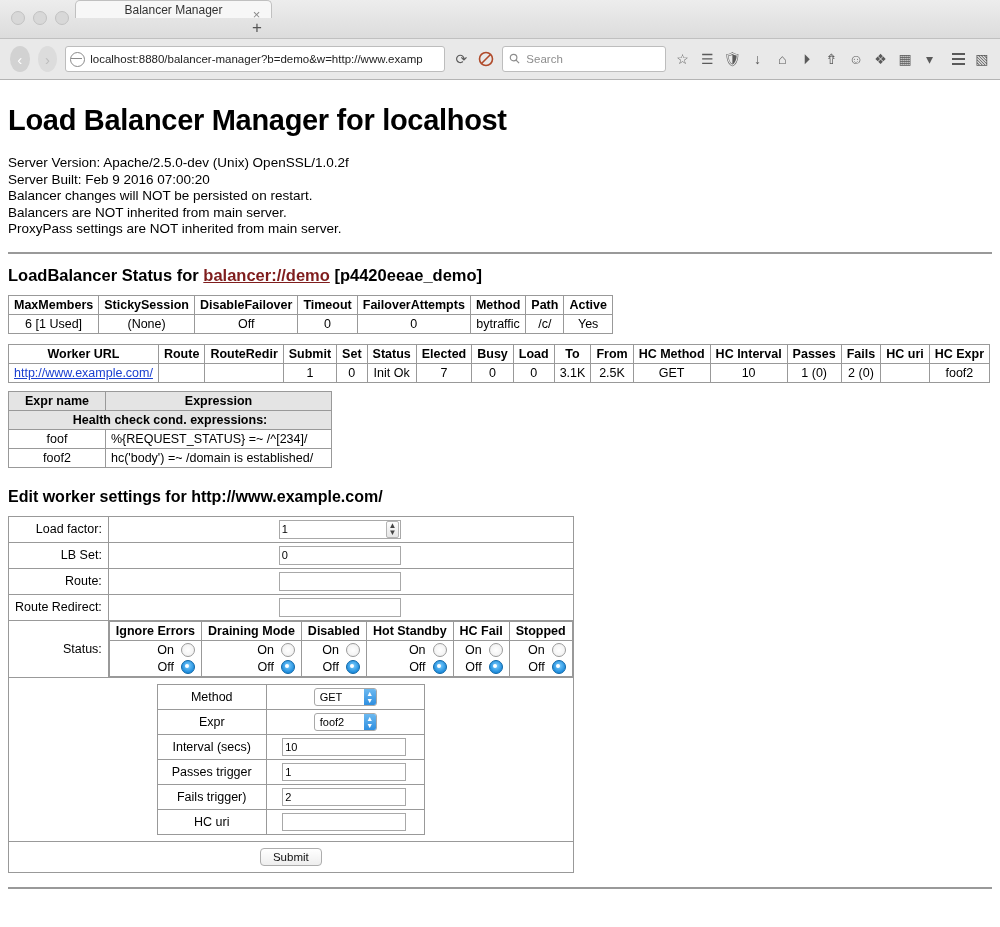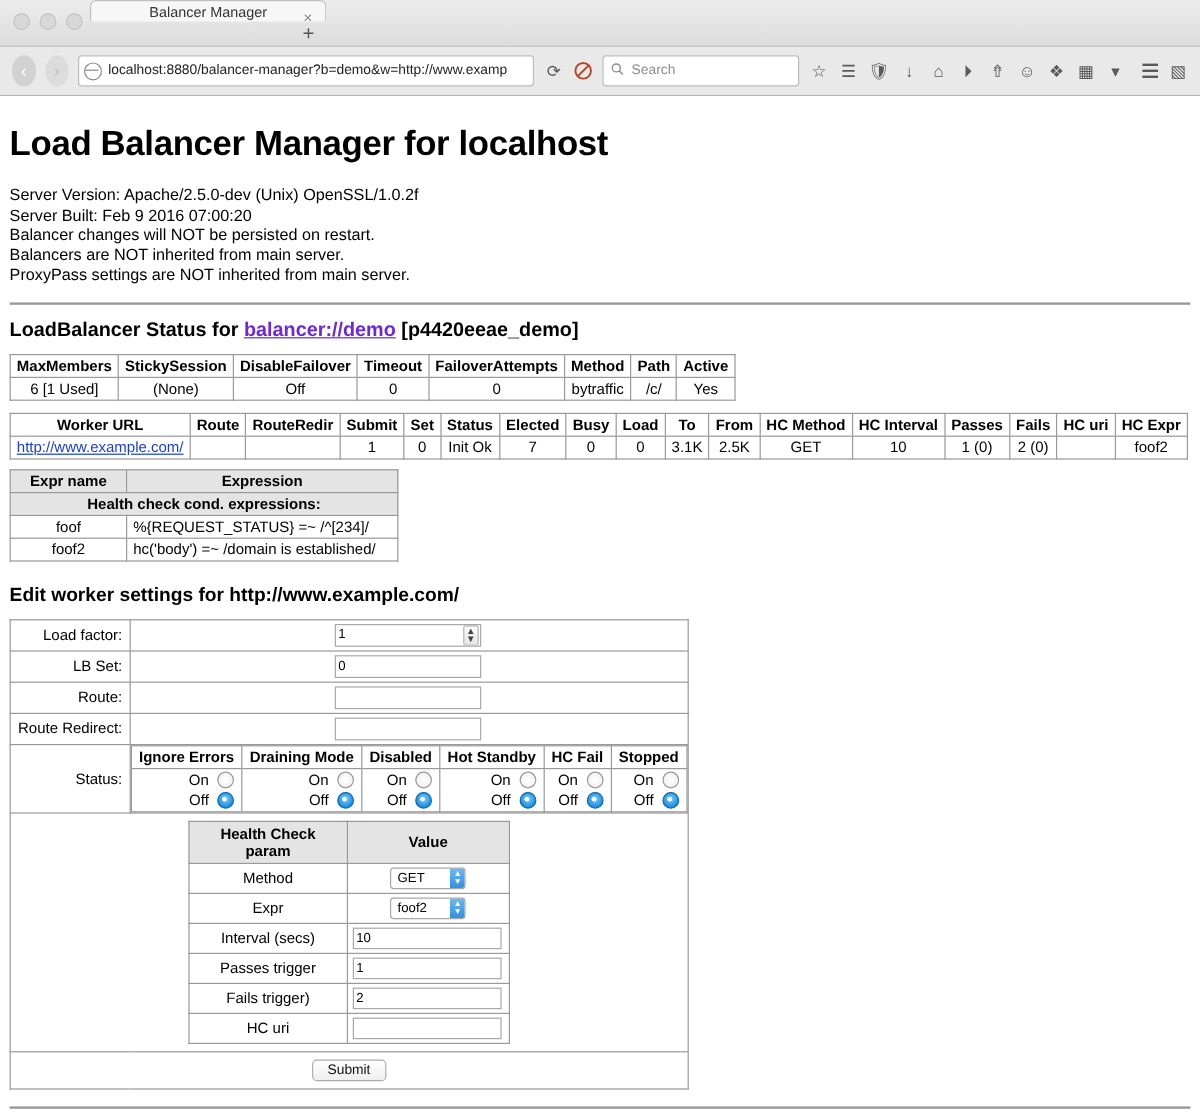--- a/index.html
+++ b/index.html
@@ -186,21 +186,21 @@
     border: none;
     border-top: 2px solid #999;
     margin: 10px 0 12px 0;
   }
   h3 {
     font-size: 16.5px;
     margin: 10px 0 10px 0;
     font-weight: bold;
   }
   h3 a {
-    color: #6d28d9;
+    color: #7f1d1d;
     text-decoration: underline;
   }
   table.grid {
     border-collapse: collapse;
     font-size: 12.5px;
     margin-bottom: 4px;
   }
   table.grid th, table.grid td {
     border: 1px solid #999;
     padding: 2px 5px;
@@ -654,24 +654,20 @@
             </td>
           </tr>
         </tbody>
             </table>
       </td>
     </tr>
     <tr>
       <td colspan="2" style="padding:6px 0;">
         <table class="hcparam">
           <tbody>
-                <tr>
-            <th>Health Check param</th>
-            <th>Value</th>
-          </tr>
           <tr>
             <td class="pname">Method</td>
             <td>
               <span class="selwrap">
                 <span>GET</span>
                 <span class="arrow">▲<br>▼</span>
               </span>
             </td>
           </tr>
           <tr>

